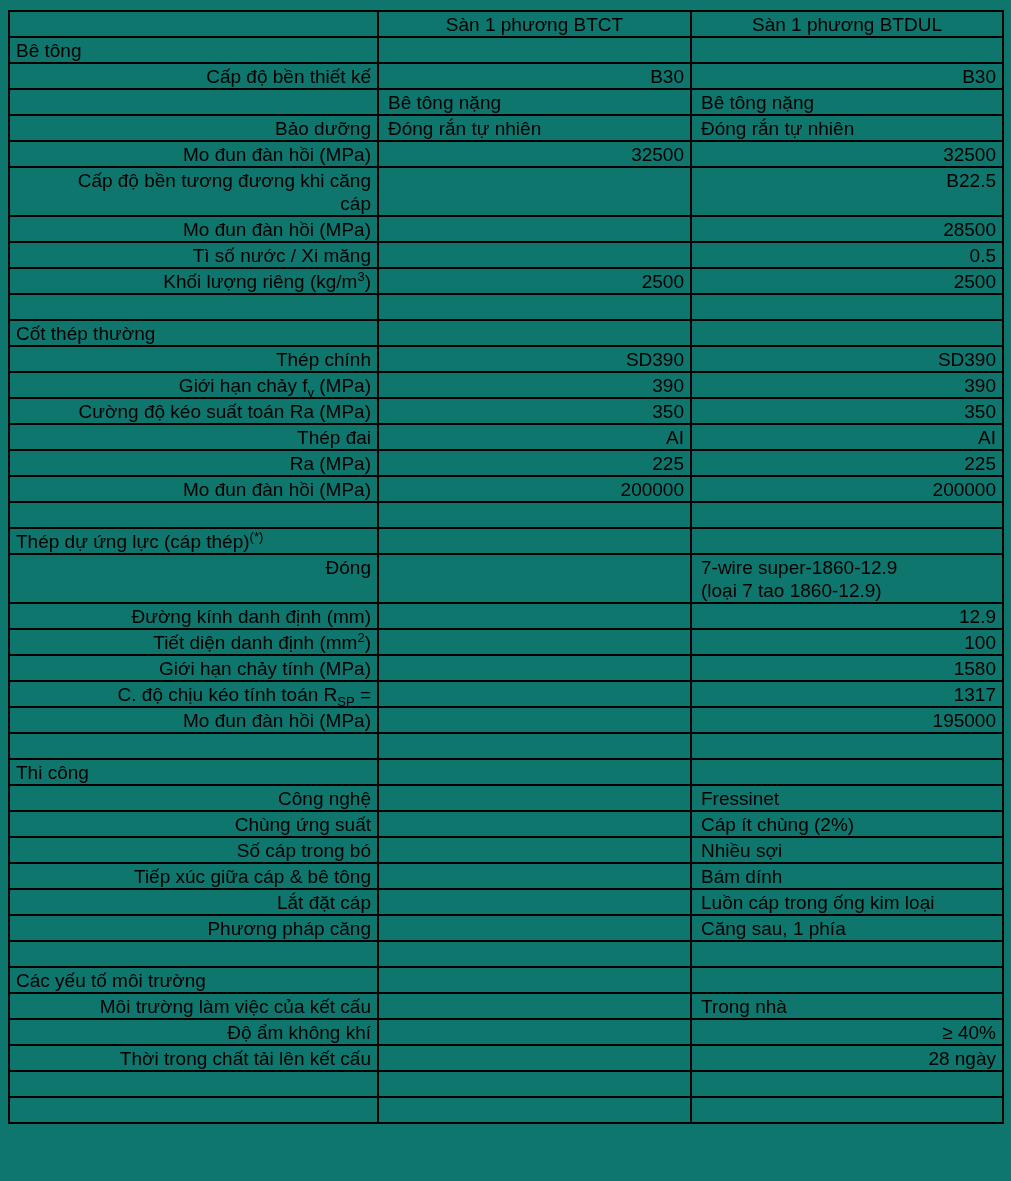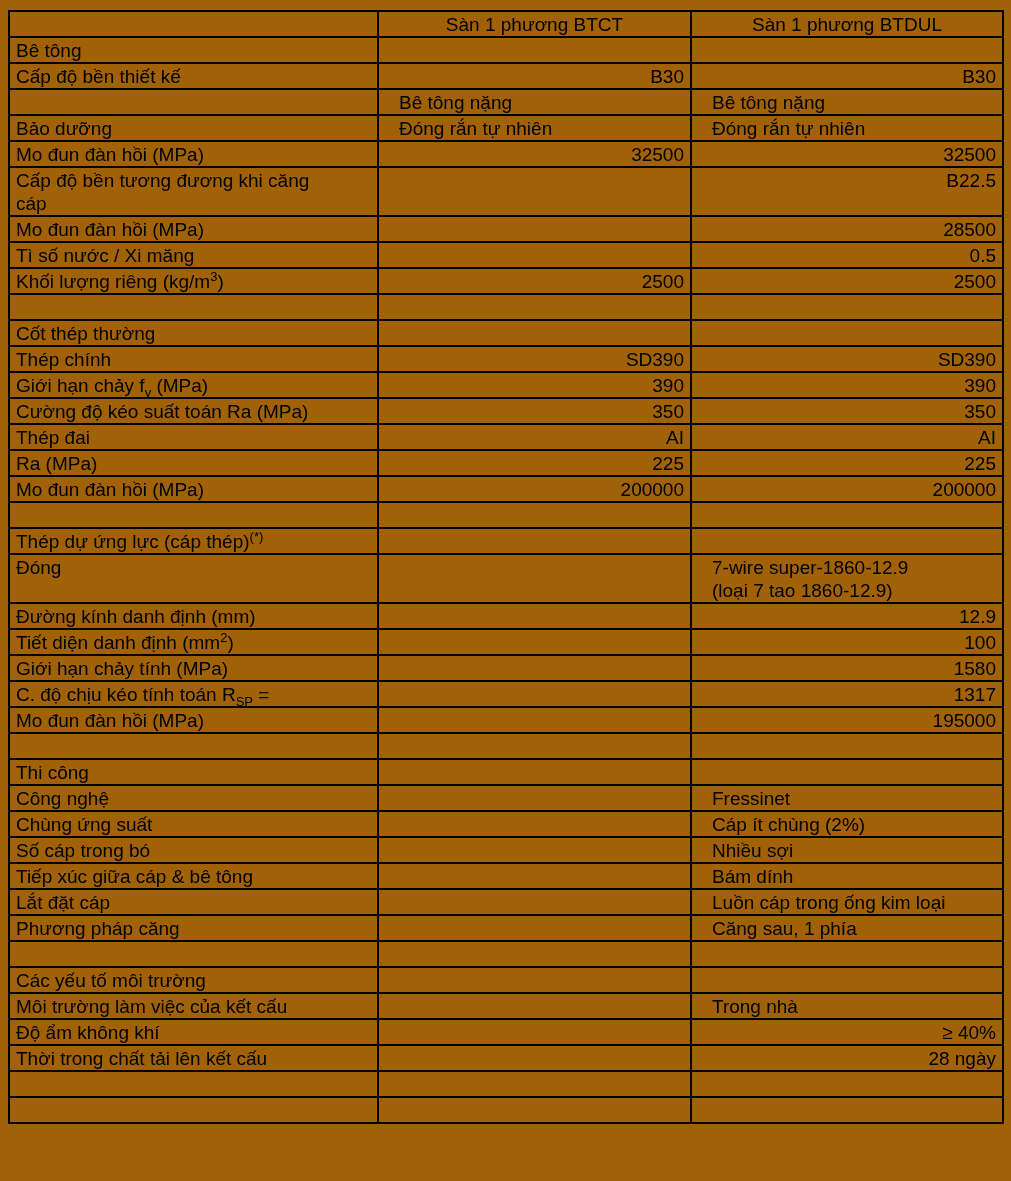--- a/index.html
+++ b/index.html
@@ -7,21 +7,21 @@
     padding: 0;
     background: #ffffff;
     width: 1011px;
     font-family: "Liberation Sans", sans-serif;
     color: #000000;
   }
   .page {
     position: relative;
     width: 1011px;
     height: 1181px;
-    background: #a16207;
+    background: #0f766e;
   }
   table.doc-table {
     position: absolute;
     left: 8px;
     top: 10px;
     width: 994px;
     border-collapse: collapse;
     table-layout: fixed;
   }
   col.c0 { width: 369px; }
@@ -36,28 +36,28 @@
     vertical-align: middle;
     overflow: hidden;
     white-space: pre-line;
     box-sizing: border-box;
   }
   tr.tall td {
     height: 45px;
     vertical-align: top;
     padding-top: 1px;
   }
-  td.lbl { text-align: left; }
+  td.lbl { text-align: right; }
   td.lbl.section {
     text-align: left;
     font-weight: normal;
   }
   td.hdr { text-align: center; }
   td.val-c { text-align: right; }
-  td.val-l { text-align: left; padding-left: 20px; }
+  td.val-l { text-align: left; padding-left: 9px; }
   sub, sup {
     font-size: 13px;
     line-height: 0;
   }
 </style>
 </head>
 <body>
 
 <div class="page">
   <table class="doc-table">

